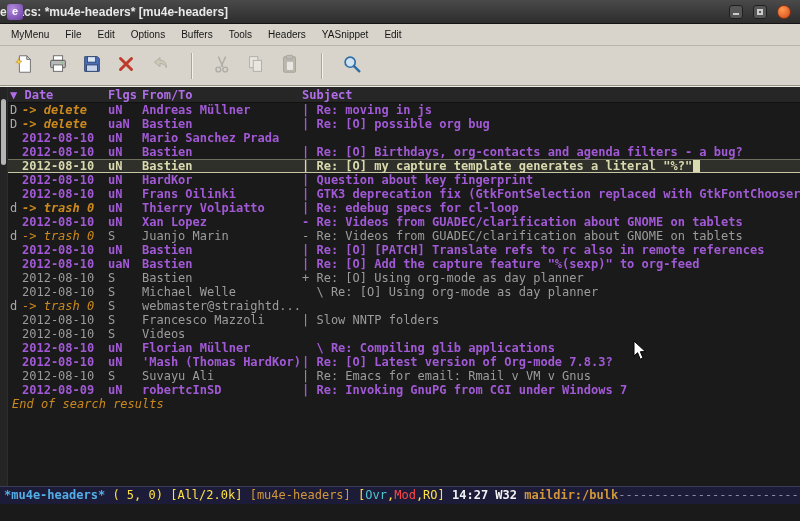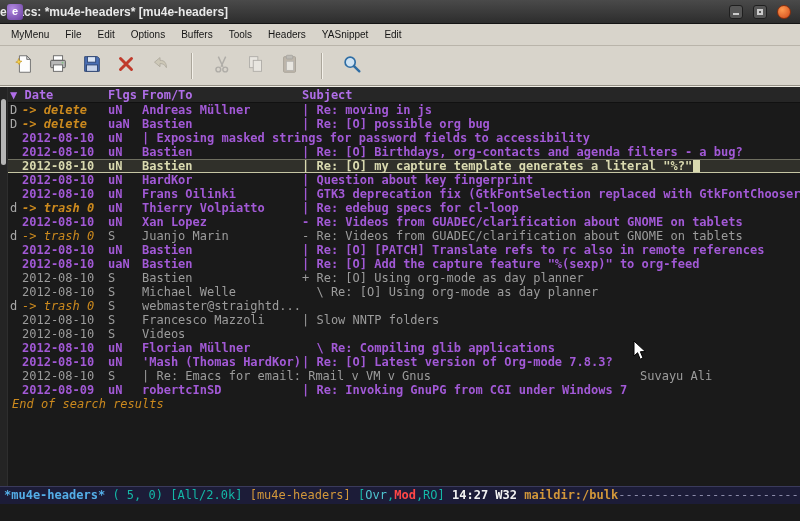--- a/index.html
+++ b/index.html
@@ -52,24 +52,24 @@
   .row.read{color:var(--read,#9c9c9c)}
   .row .datef.marked{color:var(--marked,#cc8a1e);font-style:italic}
   .row.current{background:var(--current-bg,#30302a);box-shadow:inset 0 1px 0 #6f6f60, inset 0 -1px 0 #c6c6a4}
   .row.current .c{color:var(--current-text,#dadab0)!important;font-weight:bold;font-style:normal}
   .point-cursor{display:inline-block;width:7px;height:12px;background:var(--current-text,#dadab0);vertical-align:-2px;margin-left:1px}
   .end-line{height:14px;font-style:italic;color:var(--marked,#cc8a1e);padding-left:4px;white-space:pre}
 
   
   .modeline{height:18px;flex:none;background:var(--modeline-bg,#1c1c38);font-family:"DejaVu Sans Mono",monospace;font-size:12px;line-height:17px;white-space:pre;overflow:hidden;padding-left:4px;border-top:1px solid #3a3a5c;color:#cfcfcf}
   .ml-buffer{color:var(--ml-buffer,#54aee8);font-weight:bold}
-  .ml-plain{color:#14b8a6}
+  .ml-plain{color:#fde047}
   .ml-mode{color:var(--ml-mode,#d2973a)}
   .ml-cyan{color:var(--ml-cyan,#4fc4cf)}
-  .ml-red{color:var(--ml-red,#ff4747);font-weight:bold}
+  .ml-red{color:var(--ml-red,#ff4747);font-weight:normal}
   .ml-bright{color:#f2f2f2;font-weight:bold}
   .ml-orange{color:var(--ml-mode,#d2973a);font-weight:bold}
   .ml-dashes{color:#8a8aa8}
   .echo{height:17px;flex:none;background:#1a1a1a}
 
   .mouse-cursor{position:absolute;left:633px;top:340px;z-index:9;pointer-events:none}
 </style>
 </head>
 <body>
 
@@ -185,21 +185,21 @@
     <span class="c marker">D</span>
     <span class="c datef marked">-&gt; delete</span>
     <span class="c flags">uaN</span>
     <span class="c from">Bastien</span>
     <span class="c subject">| Re: [O] possible org bug</span>
   </div>
               <div class="row unread">
     <span class="c marker"></span>
     <span class="c datef">2012-08-10</span>
     <span class="c flags">uN</span>
-    <span class="c subject">| Exposing masked strings for password fields to accessibility</span>
+    <span class="c from">Mario Sanchez Prada</span>
   </div>
               <div class="row unread">
     <span class="c marker"></span>
     <span class="c datef">2012-08-10</span>
     <span class="c flags">uN</span>
     <span class="c from">Bastien</span>
     <span class="c subject">| Re: [O] Birthdays, org-contacts and agenda filters - a bug?</span>
   </div>
               <div class="row unread current">
     <span class="c marker"></span>
@@ -301,22 +301,22 @@
     <span class="c marker"></span>
     <span class="c datef">2012-08-10</span>
     <span class="c flags">uN</span>
     <span class="c from">'Mash (Thomas HardKor)</span>
     <span class="c subject">| Re: [O] Latest version of Org-mode 7.8.3?</span>
   </div>
               <div class="row read">
     <span class="c marker"></span>
     <span class="c datef">2012-08-10</span>
     <span class="c flags">S</span>
+    <span class="c from">Suvayu Ali</span>
     <span class="c subject">| Re: Emacs for email: Rmail v VM v Gnus</span>
-    <span class="c from">Suvayu Ali</span>
   </div>
               <div class="row unread">
     <span class="c marker"></span>
     <span class="c datef">2012-08-09</span>
     <span class="c flags">uN</span>
     <span class="c from">robertcInSD</span>
     <span class="c subject">| Re: Invoking GnuPG from CGI under Windows 7</span>
   </div>
             </div>
           <div class="end-line">End of search results</div>

